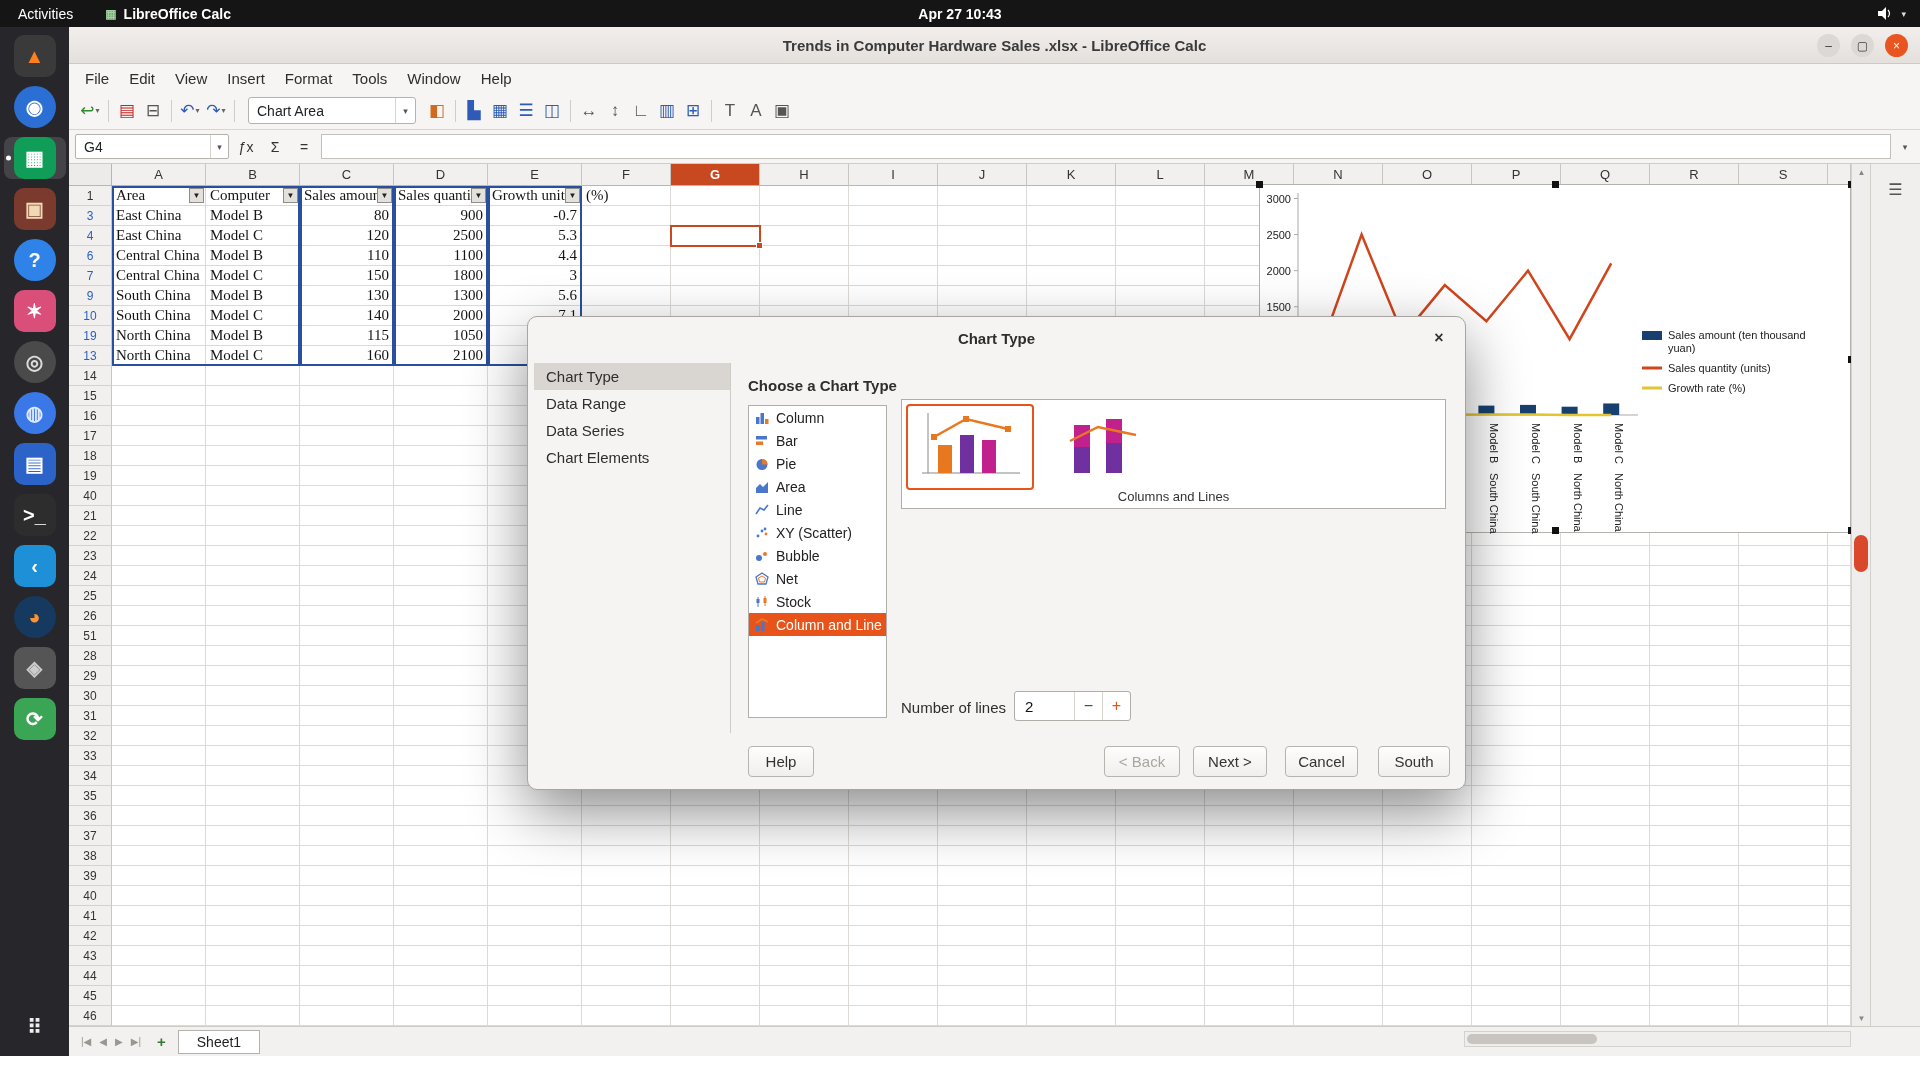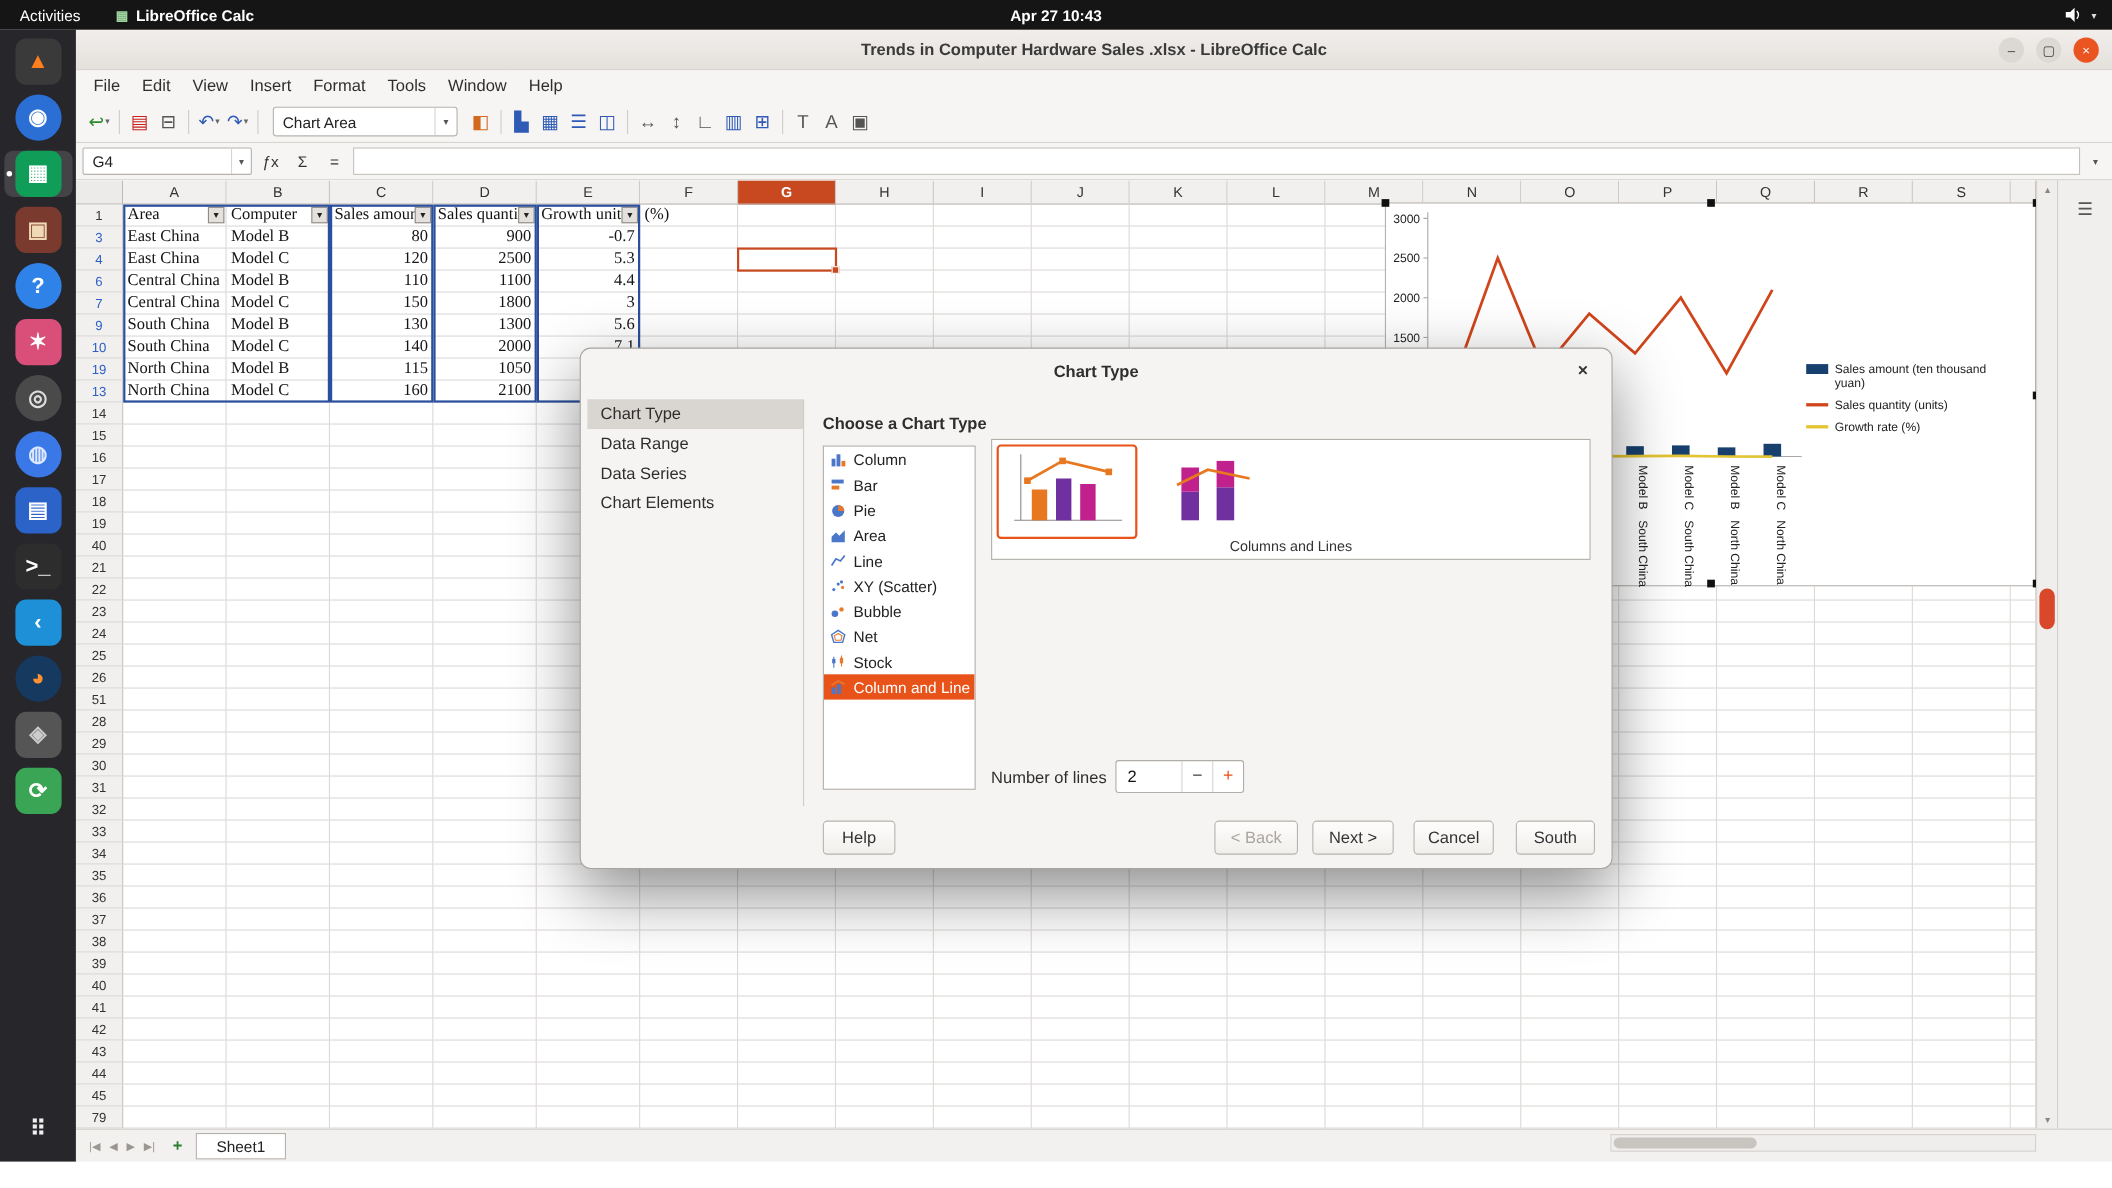--- a/index.html
+++ b/index.html
@@ -1380,21 +1380,21 @@
           <div class="gcell" style="width: 89px;"></div>
           <div class="gcell" style="width: 89px;"></div>
           <div class="gcell" style="width: 89px;"></div>
           <div class="gcell" style="width: 89px;"></div>
           <div class="gcell" style="width: 89px;"></div>
           <div class="gcell" style="width: 89px;"></div>
           <div class="gcell" style="width: 89px;"></div>
           <div class="gcell" style="width: 23px;"></div>
         </div>
         <div class="g-row">
-          <div class="grn">79</div>
+          <div class="grn">46</div>
           <div class="gcell" style="width: 94px;"></div>
           <div class="gcell" style="width: 94px;"></div>
           <div class="gcell" style="width: 94px;"></div>
           <div class="gcell" style="width: 94px;"></div>
           <div class="gcell" style="width: 94px;"></div>
           <div class="gcell" style="width: 89px;"></div>
           <div class="gcell" style="width: 89px;"></div>
           <div class="gcell" style="width: 89px;"></div>
           <div class="gcell" style="width: 89px;"></div>
           <div class="gcell" style="width: 89px;"></div>

